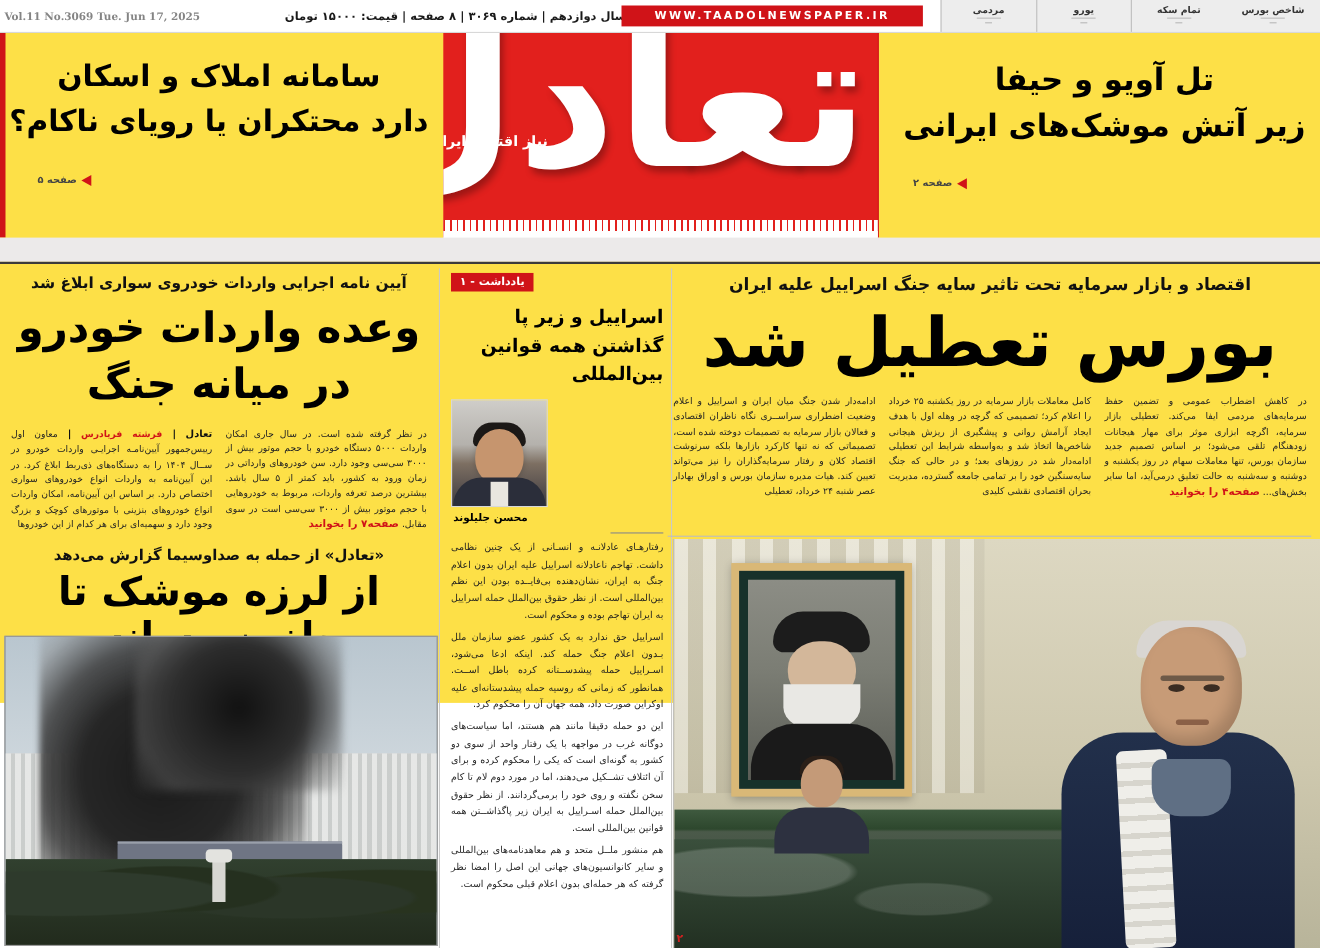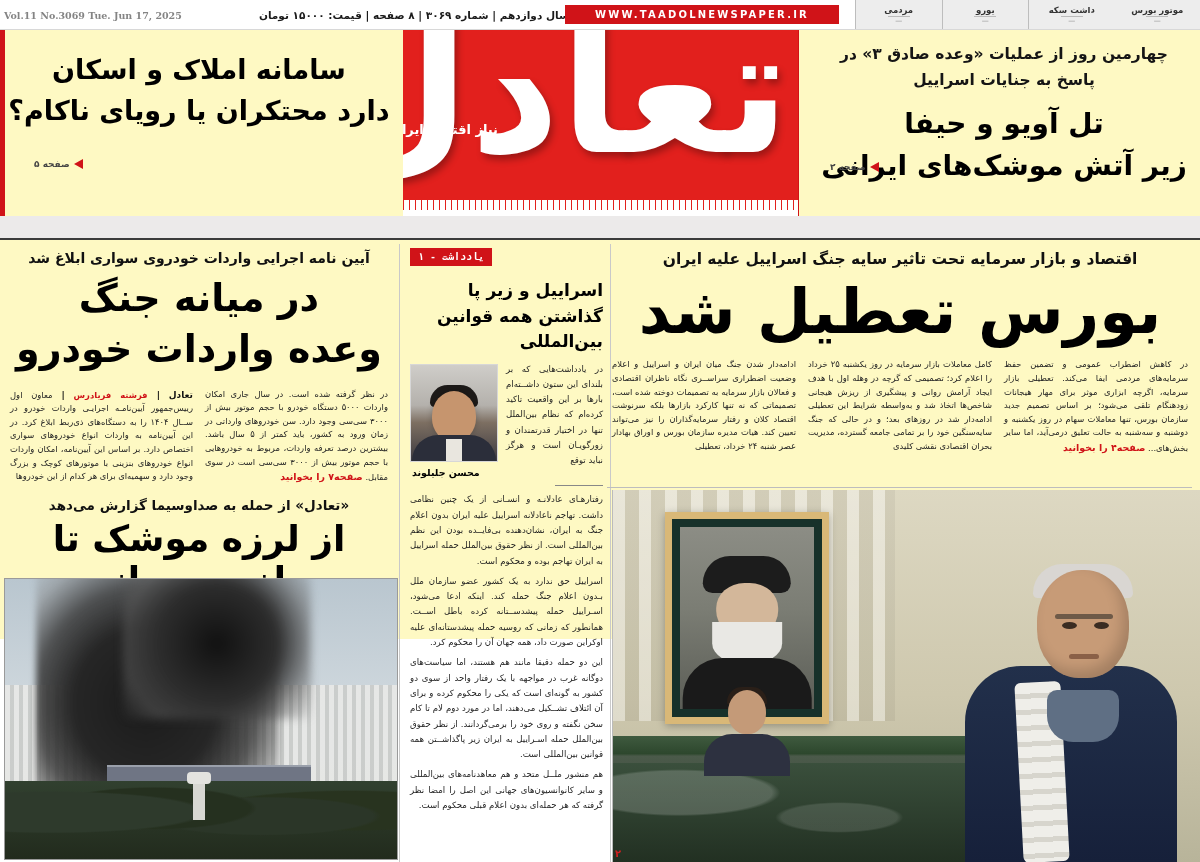--- a/index.html
+++ b/index.html
@@ -2,21 +2,21 @@
 <html lang="fa" dir="rtl"><head>
 <meta charset="utf-8">
 <title>Taadol Newspaper Front Page</title>
 <style>
   html,body{margin:0;padding:0;background:#ffffff;}
   body{
     width:1200px;height:862px;position:relative;overflow:hidden;
     font-family:"DejaVu Sans","Liberation Sans",sans-serif;
     color:#111;
   }
-  .page{position:relative;width:1200px;height:639px;background:#fef9c3;}
+  .page{position:relative;width:1200px;height:639px;background:#fde047;}
 
   
   .topbar{position:absolute;left:0;top:0;width:1200px;height:30px;background:#ffffff;}
   .topbar-line{position:absolute;left:0;top:29px;width:1200px;height:1px;background:#d8d8d8;}
 
   .issueline{
     position:absolute;right:395px;top:3px;width:470px;height:24px;
     display:flex;align-items:center;justify-content:flex-start;
     direction:rtl;font-size:10.5px;font-weight:bold;color:#1a1a1a;
     white-space:nowrap;letter-spacing:-0.2px;
@@ -138,21 +138,21 @@
   .readmore{color:#d01318;font-weight:bold;font-size:9.5px;}
   .hr-thin{position:absolute;right:8px;top:487px;width:585px;height:1px;background:#bdbdbd;}
 
   
   .opinion{
     position:absolute;left:404px;top:248px;width:205px;height:614px;
     direction:rtl;box-sizing:border-box;padding:0 6px;
   }
   .op-tag{
     background:#d01318;color:#fff;font-size:10px;font-weight:bold;
-    padding:3px 8px;display:inline-block;float:left;margin-bottom:6px;font-family:Liberation Mono, monospace;
+    padding:3px 8px;display:inline-block;float:left;margin-bottom:6px;
   }
   .op-tagwrap{width:100%;overflow:hidden;}
   .op-title{
     clear:both;font-size:17px;font-weight:bold;line-height:1.5;text-align:right;
     color:#000;margin-top:6px;margin-bottom:7px;
   }
   .op-body{font-size:8.6px;line-height:1.78;text-align:justify;color:#1d1d1d;}
   .op-photo{
     float:left;width:86px;height:96px;margin:2px 8px 3px 0;
     background:linear-gradient(180deg,#cfcdc9 0%,#b4b1ac 42%,#7d6f62 60%,#3c3a40 100%);
@@ -364,43 +364,42 @@
     <div class="ticker">
       <div class="tick">
         <div class="lbl">مردمی</div>
         <div class="val">—</div>
       </div>
       <div class="tick">
         <div class="lbl">یورو</div>
         <div class="val">—</div>
       </div>
       <div class="tick">
-        <div class="lbl">داشت سکه</div>
+        <div class="lbl">تمام سکه</div>
         <div class="val">—</div>
       </div>
       <div class="tick">
-        <div class="lbl">موتور بورس</div>
+        <div class="lbl">شاخص بورس</div>
         <div class="val">—</div>
       </div>
     </div>
     <div class="topbar-line"></div>
   </div>
 
   <div class="redbar-left"></div>
   <div class="redbar-right"></div>
 
   <div class="masthead">
     <div class="mast-logo">تعادل</div>
     <div class="mast-tagline">نیاز اقتصاد ایران</div>
   </div>
   <div class="ruler"></div>
   <div class="ruler-mask"></div>
 
   <div class="head-right">
-    <div class="kicker">چهارمین روز از عملیات «وعده صادق ۳» در پاسخ به جنایات اسراییل</div>
     <div class="bighead">
       <div>تل آویو و حیفا</div>
       <div>زیر آتش موشک‌های ایرانی</div>
     </div>
   </div>
   <div class="pageref pr-abs-right">
     <span class="tri"></span>
     <span>صفحه ۲</span>
   </div>
 
@@ -440,38 +439,37 @@
       <span class="op-tag">یادداشت - ۱</span>
     </div>
     <div class="op-title">اسراییل و زیر پا گذاشتن همه قوانین بین‌المللی</div>
     <div class="op-body">
       <div class="op-photo">
         <div class="hair"></div>
         <div class="face"></div>
         <div class="body"></div>
         <div class="shirt"></div>
       </div>
-      <span>در یادداشت‌هایی که بر بلندای این ستون داشــته‌ام بارها بر این واقعیت تاکید کرده‌ام که نظام بین‌الملل تنها در اختیار قدرتمندان و زورگویـان است و هرگز نباید توقع</span>
       <div class="op-caption">محسن جلیلوند</div>
       <div class="op-rule"></div>
       <div>رفتارهـای عادلانـه و انسـانی از یک چنین نظامی داشت. تهاجم ناعادلانه اسراییل علیه ایران بدون اعلام جنگ به ایران، نشان‌دهنده بی‌فایــده بودن این نظم بین‌المللی است. از نظر حقوق بین‌الملل حمله اسراییل به ایران تهاجم بوده و محکوم است.</div>
       <div style="height:5px"></div>
       <div>اسراییل حق ندارد به یک کشور عضو سازمان ملل بـدون اعلام جنگ حمله کند. اینکه ادعا می‌شود، اسـراییل حمله پیشدســتانه کرده باطل اســت. همانطور که زمانی که روسیه حمله پیشدستانه‌ای علیه اوکراین صورت داد، همه جهان آن را محکوم کرد.</div>
       <div style="height:5px"></div>
       <div>این دو حمله دقیقا مانند هم هستند، اما سیاست‌های دوگانه غرب در مواجهه با یک رفتار واحد از سوی دو کشور به گونه‌ای است که یکی را محکوم کرده و برای آن ائتلاف تشــکیل می‌دهند، اما در مورد دوم لام تا کام سخن نگفته و روی خود را برمی‌گردانند. از نظر حقوق بین‌الملل حمله اسـراییل به ایران زیر پاگذاشــتن همه قوانین بین‌المللی است.</div>
       <div style="height:5px"></div>
       <div>هم منشور ملــل متحد و هم معاهدنامه‌های بین‌المللی و سایر کانوانسیون‌های جهانی این اصل را امضا نظر گرفته که هر حمله‌ای بدون اعلام قبلی محکوم است.</div>
     </div>
   </div>
 
   <div class="left-story1">
     <div class="ls-kicker">آیین نامه اجرایی واردات خودروی سواری ابلاغ شد</div>
     <div class="ls-title">
+      <div>وعده واردات خودرو</div>
       <div>در میانه جنگ</div>
-      <div>وعده واردات خودرو</div>
     </div>
     <div class="cols2">
       <div class="col">
         <span>در نظر گرفته شده است. در سال جاری امکان واردات ۵۰۰۰ دستگاه خودرو با حجم موتور بیش از ۳۰۰۰ سی‌سی وجود دارد. سن خودروهای وارداتی در زمان ورود به کشور، باید کمتر از ۵ سال باشد. بیشترین درصد تعرفه واردات، مربوط به خودروهایی با حجم موتور بیش از ۳۰۰۰ سی‌سی است در سوی مقابل.</span>
         <span class="readmore">صفحه۷ را بخوانید</span>
       </div>
       <div class="col">
         <span class="byline-tag">تعادل</span>
         <span class="byline-tag"> | </span>
         <span class="byline-name">فرشته فریادرس</span>

